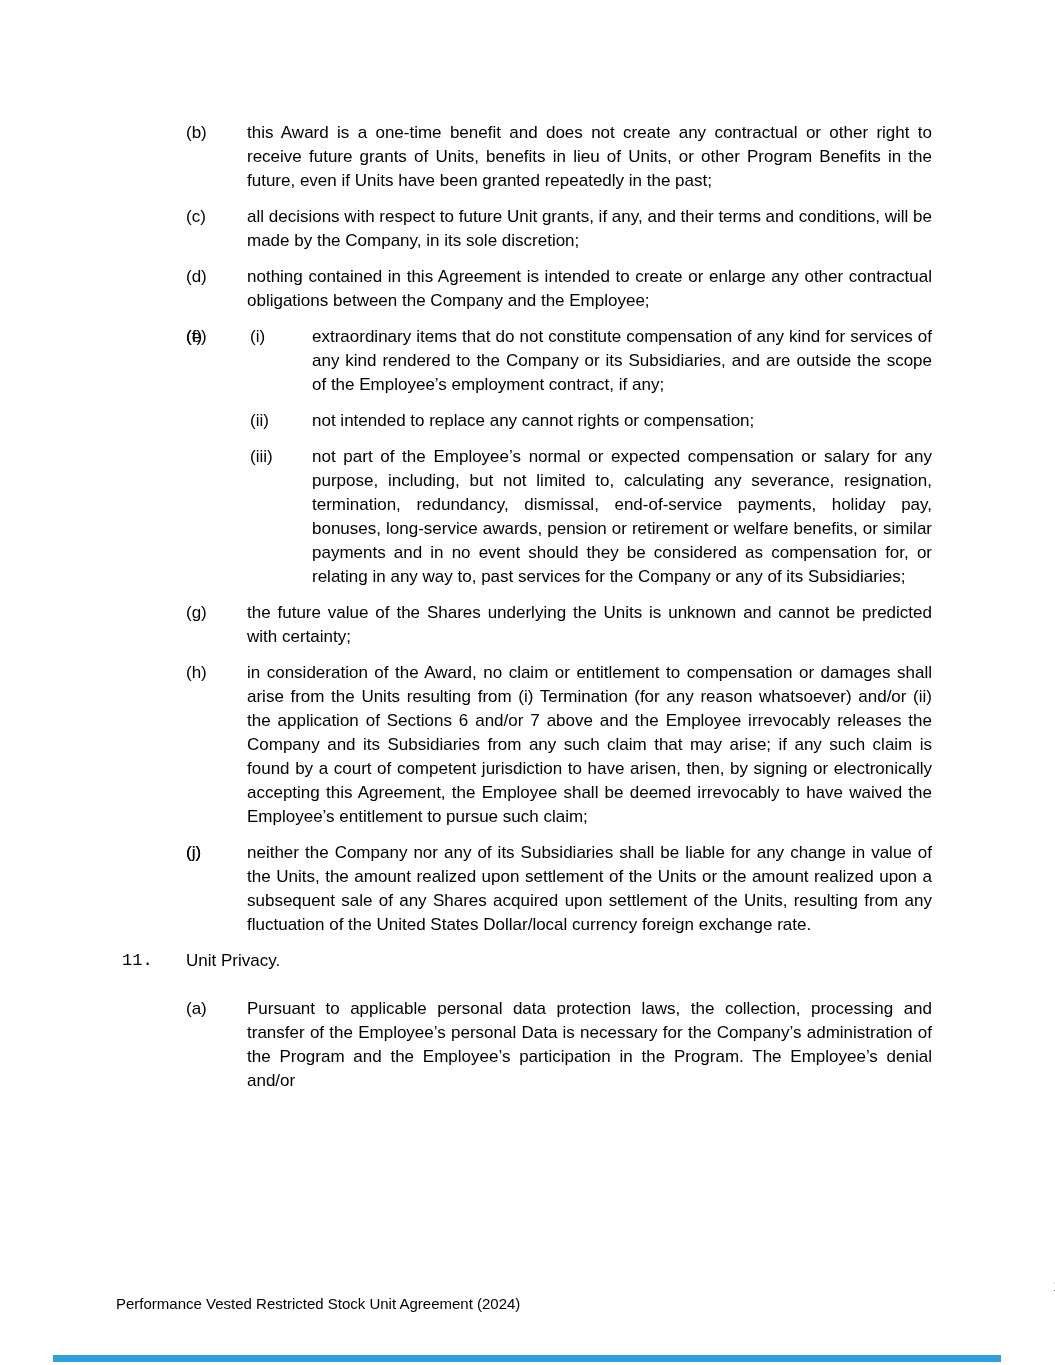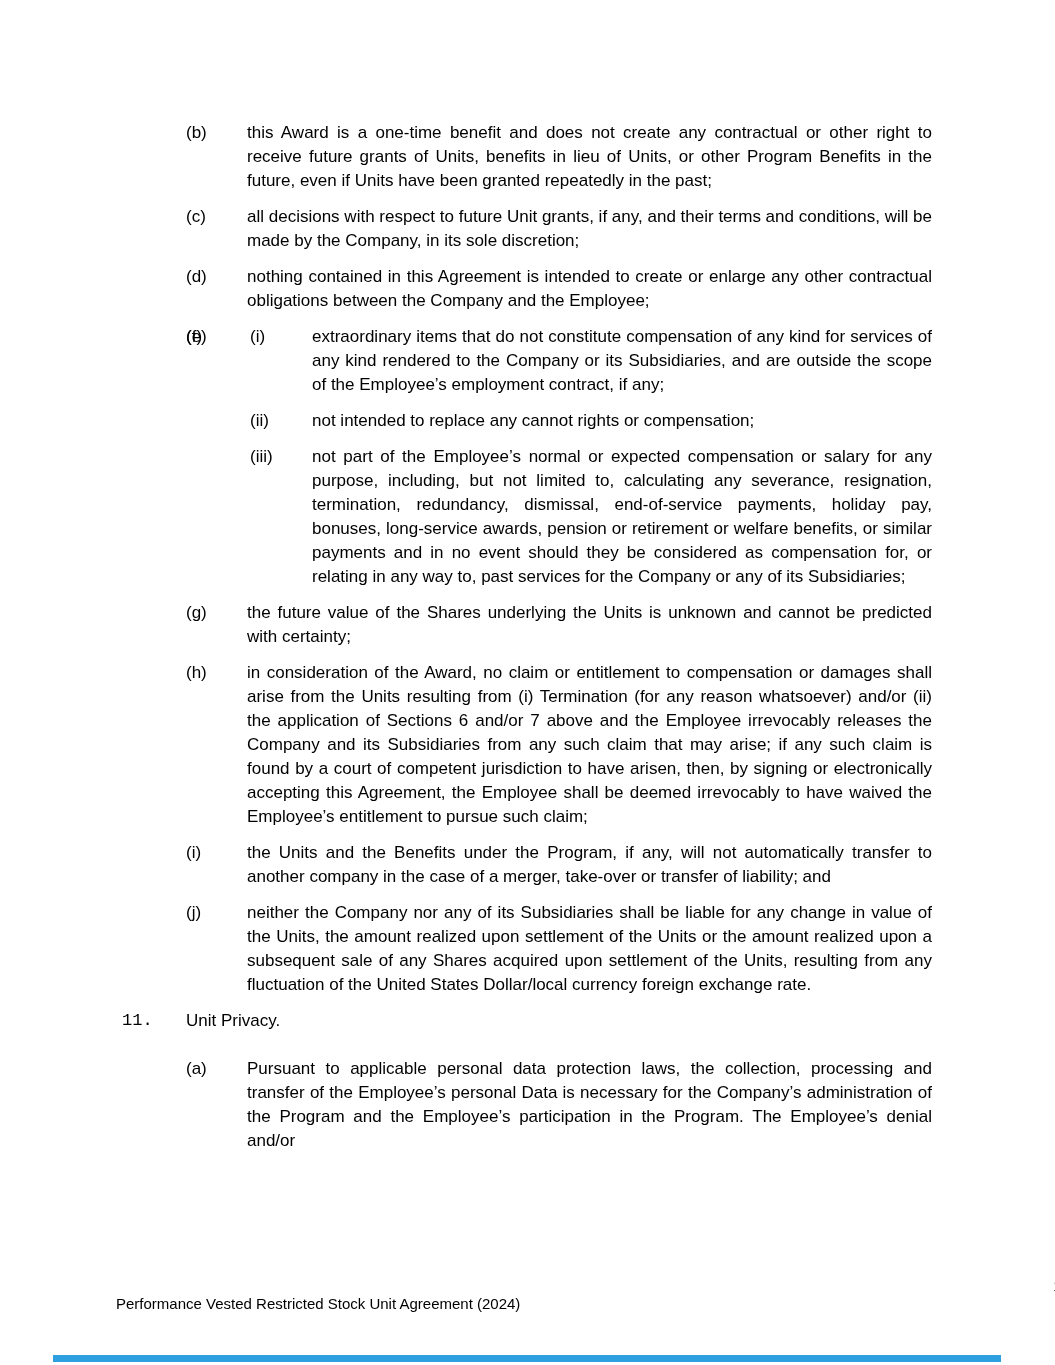--- a/index.html
+++ b/index.html
@@ -116,21 +116,21 @@
 
     <div class="item">
       <span class="label">(g)</span><span class="text">the future value of the Shares underlying the Units is unknown and cannot be predicted with certainty;</span>
     </div>
 
     <div class="item">
       <span class="label">(h)</span><span class="text">in consideration of the Award, no claim or entitlement to compensation or damages shall arise from the Units resulting from (i) Termination (for any reason whatsoever) and/or (ii) the application of Sections 6 and/or 7 above and the Employee irrevocably releases the Company and its Subsidiaries from any such claim that may arise; if any such claim is found by a court of competent jurisdiction to have arisen, then, by signing or electronically accepting this Agreement, the Employee shall be deemed irrevocably to have waived the Employee’s entitlement to pursue such claim;</span>
     </div>
 
     <div class="item">
-      <span class="label">(i)</span><span class="text">the Units and the Benefits under the Program, if any, will not automatically transfer to another company in the case of a merger, take-over or transfer of liability; and</span>
+      <span class="label">(i)</span>
     </div>
 
     <div class="item">
       <span class="label">(j)</span><span class="text">neither the Company nor any of its Subsidiaries shall be liable for any change in value of the Units, the amount realized upon settlement of the Units or the amount realized upon a subsequent sale of any Shares acquired upon settlement of the Units, resulting from any fluctuation of the United States Dollar/local currency foreign exchange rate.</span>
     </div>
 
     <div class="sec">
       <span class="num">11.</span><span class="title">Unit Privacy.</span>
     </div>
 

